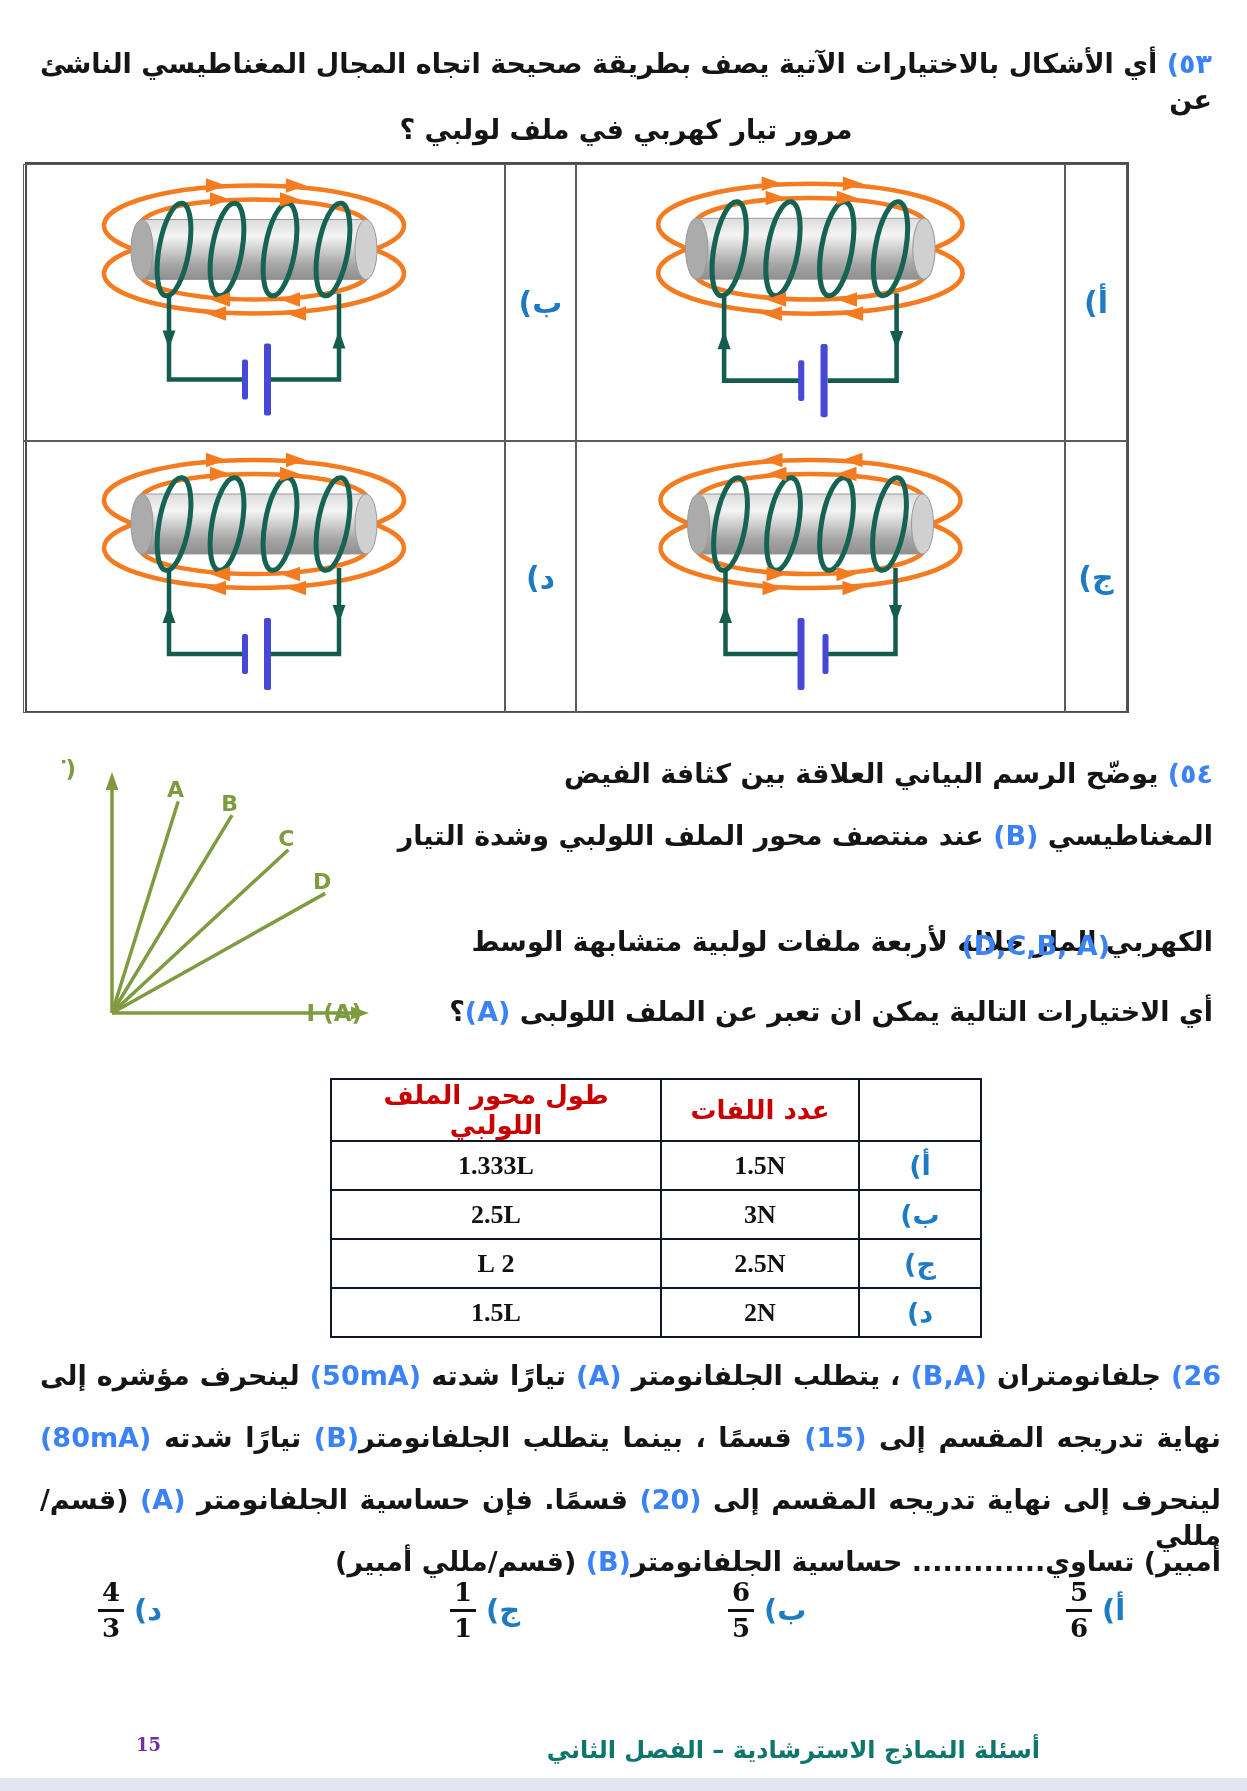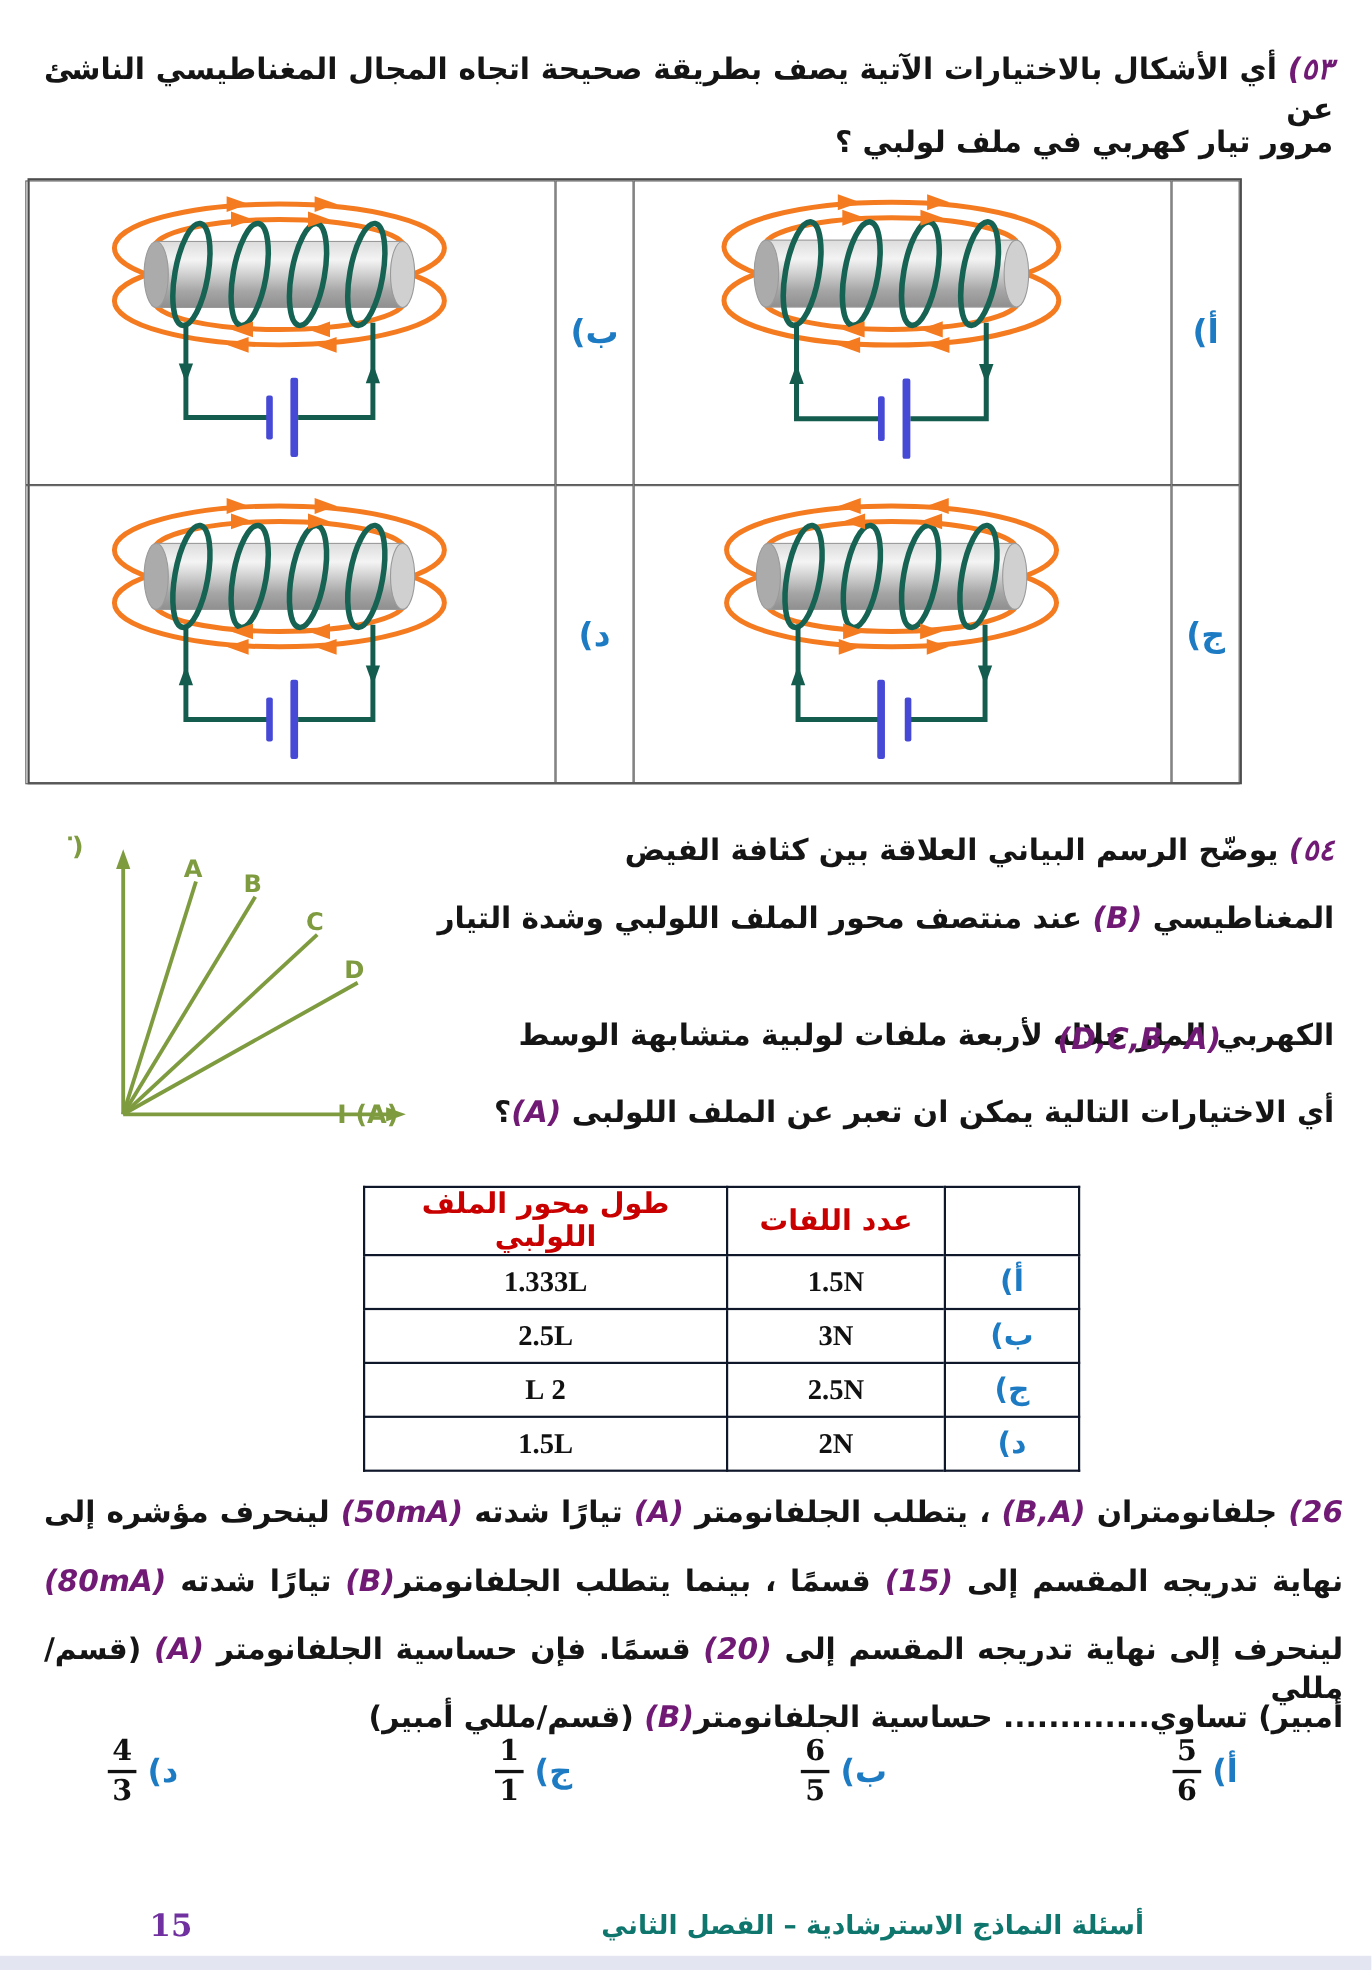--- a/index.html
+++ b/index.html
@@ -4,21 +4,21 @@
 <style>
   html,body{margin:0;padding:0;background:#ffffff;}
   #page{
     position:relative; width:1247px; height:1791px; background:#ffffff;
     font-family:"DejaVu Sans", sans-serif; font-weight:bold; color:#111;
     direction:rtl; overflow:hidden;
   }
   .tline{position:absolute; font-size:27px; line-height:1.35; color:#151515;}
   .just{text-align:justify; text-align-last:justify;}
   .ralign{text-align:right;}
-  .seg-red{color:#701a75;font-style:italic;}
+  .seg-red{color:#3b82f6;}
 
   
   .grid{
     position:absolute; left:25px; top:162px; width:1104px; height:551px;
     display:grid; grid-template-columns:62px 489px 71px 482px; grid-template-rows:277px 272px;
     border:2px solid #4c4c4c; box-sizing:border-box; background:#fff;
   }
   .cell{border:1px solid #5c5c5c; box-sizing:border-box; display:flex; align-items:center; justify-content:center; overflow:hidden;}
   .label-cell span{color:#1D7BC4; font-size:30px;}
   .diag-cell svg{width:100%; height:100%;}
@@ -38,30 +38,30 @@
   .c-label{width:122px;} .c-turns{width:198px;} .c-len{width:330px;}
 
   
   .frac-opt{position:absolute; top:1578px; display:flex; flex-direction:row; align-items:center; gap:10px;}
   .frac-opt .opt-label{color:#1D7BC4; font-size:29px;}
   .frac{display:flex; flex-direction:column; align-items:center; font-family:"DejaVu Serif", serif; font-weight:bold; font-size:26px; line-height:1.1; color:#111;}
   .frac .bar{width:26px; height:3px; background:#111; margin:2px 0;}
 
   
   .footer-title{position:absolute; top:1736px; right:207px; font-size:24px; color:#0f766e;}
-  .page-num{position:absolute; top:1734px; left:136px; font-size:28px; color:#7030A0; font-family:"DejaVu Serif", serif;}
+  .page-num{position:absolute; top:1734px; left:136px; font-size:18px; color:#7030A0; font-family:"DejaVu Serif", serif;}
   .bottom-bar{position:absolute; left:0; top:1778px; width:1247px; height:13px; background:#e3e6f0;}
 </style>
 </head>
 <body>
 
 <div id="page">
 
   <div class="tline just" style="top:46px; right:35px; left:40px;"><span class="seg-red">٥٣) </span><span>أي الأشكال بالاختيارات الآتية يصف بطريقة صحيحة اتجاه المجال المغناطيسي الناشئ عن</span></div>
-  <div class="tline ralign" style="top:112px; right:35px; left:40px;"><span>مرور تيار كهربي في ملف لولبي ؟</span></div>
+  <div class="tline ralign" style="top:112px; right:35px; left:40px;text-align:center;"><span>مرور تيار كهربي في ملف لولبي ؟</span></div>
 
   <div class="grid">
     <div class="cell label-cell">
       <span>أ)</span>
     </div>
     <div class="cell diag-cell">
       <svg class="sol" viewBox="0 0 480 270" preserveAspectRatio="xMidYMid meet">
           <defs>
             <linearGradient id="cyl0" x1="0" y1="0" x2="0" y2="1">
               <stop offset="0%" stop-color="#dcdcdc"></stop>

